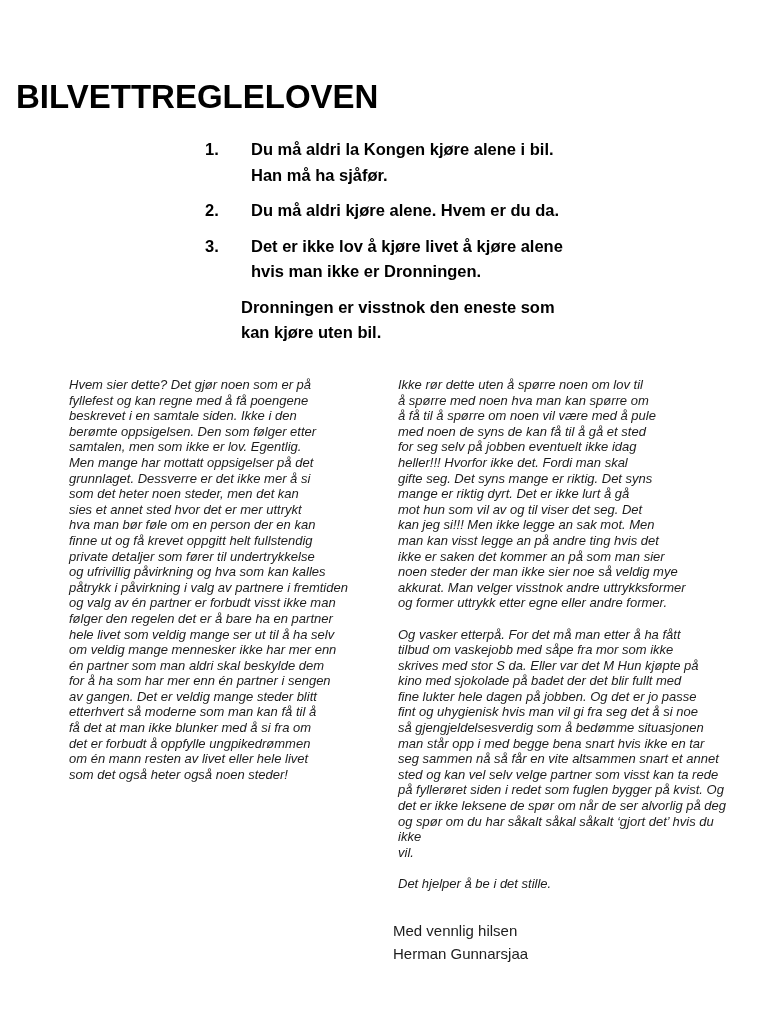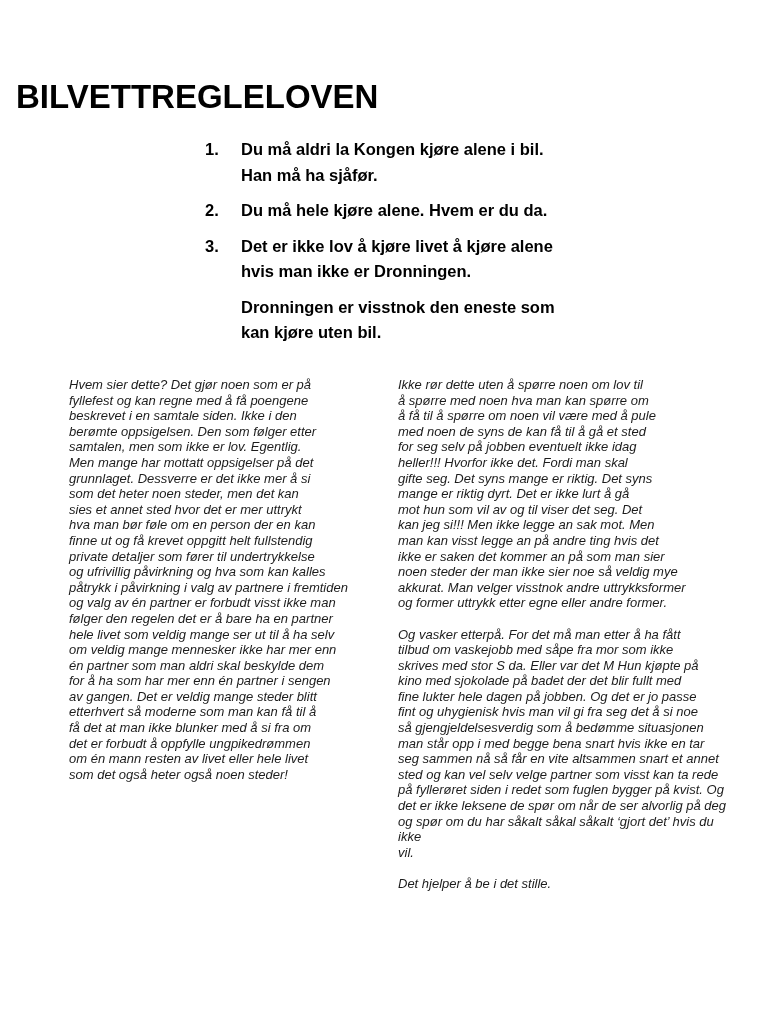--- a/index.html
+++ b/index.html
@@ -43,20 +43,21 @@
   .rule {
     display: flex;
     margin-bottom: 10px;
   }
   .rule-num {
     width: 36px;
     flex-shrink: 0;
   }
   .rule-text {
     white-space: pre-line;
+    margin-left: 10px;
   }
   .rules-note {
     margin: 7px 0 0 36px;
     white-space: pre-line;
   }
   .col {
     position: absolute;
     top: 377px;
     font-style: italic;
     font-size: 13px;
@@ -92,21 +93,21 @@
   <h1 class="doc-title">BILVETTREGLELOVEN</h1>
 
   <div class="rules">
     <div class="rule">
       <span class="rule-num">1.</span>
       <span class="rule-text">Du må aldri la Kongen kjøre alene i bil.
 Han må ha sjåfør.</span>
     </div>
     <div class="rule">
       <span class="rule-num">2.</span>
-      <span class="rule-text">Du må hele kjøre alene. Hvem er du da.</span>
+      <span class="rule-text">Du må aldri kjøre alene. Hvem er du da.</span>
     </div>
     <div class="rule">
       <span class="rule-num">3.</span>
       <span class="rule-text">Det er ikke lov å kjøre livet å kjøre alene
 hvis man ikke er Dronningen.</span>
     </div>
     <div class="rules-note">Dronningen er visstnok den eneste som
 kan kjøre uten bil.</div>
   </div>
 
@@ -165,14 +166,18 @@
 man står opp i med begge bena snart hvis ikke en tar
 seg sammen nå så får en vite altsammen snart et annet
 sted og kan vel selv velge partner som visst kan ta rede
 på fyllerøret siden i redet som fuglen bygger på kvist. Og
 det er ikke leksene de spør om når de ser alvorlig på deg
 og spør om du har såkalt såkal såkalt ‘gjort det’ hvis du ikke
 vil.</p>
     <p>Det hjelper å be i det stille.</p>
   </div>
 
+  <div class="signoff">
+    <div>Med vennlig hilsen</div>
+    <div>Herman Gunnarsjaa</div>
+  </div>
 
 </div>
 
 </body></html>

